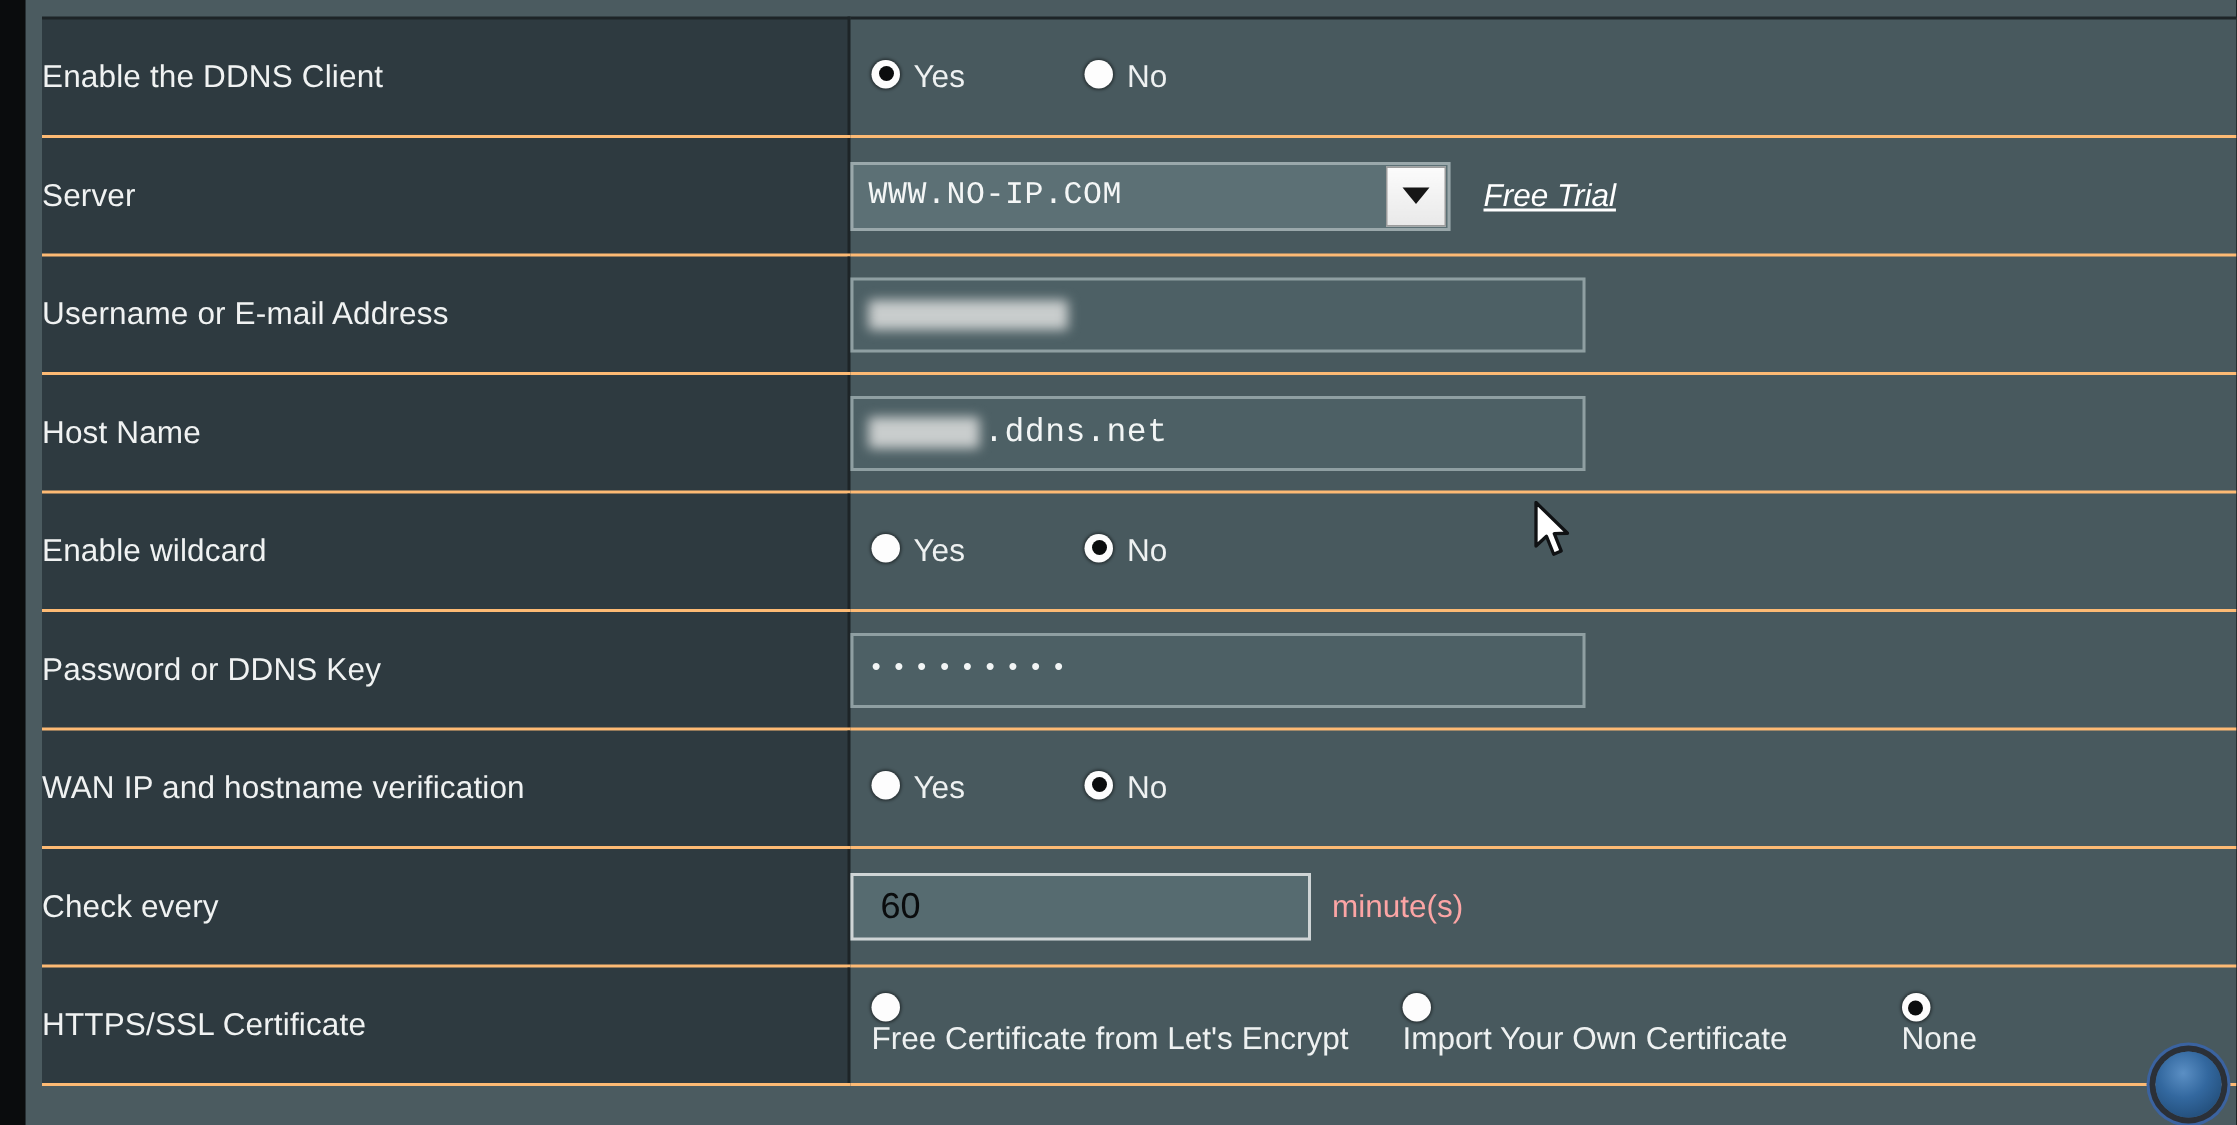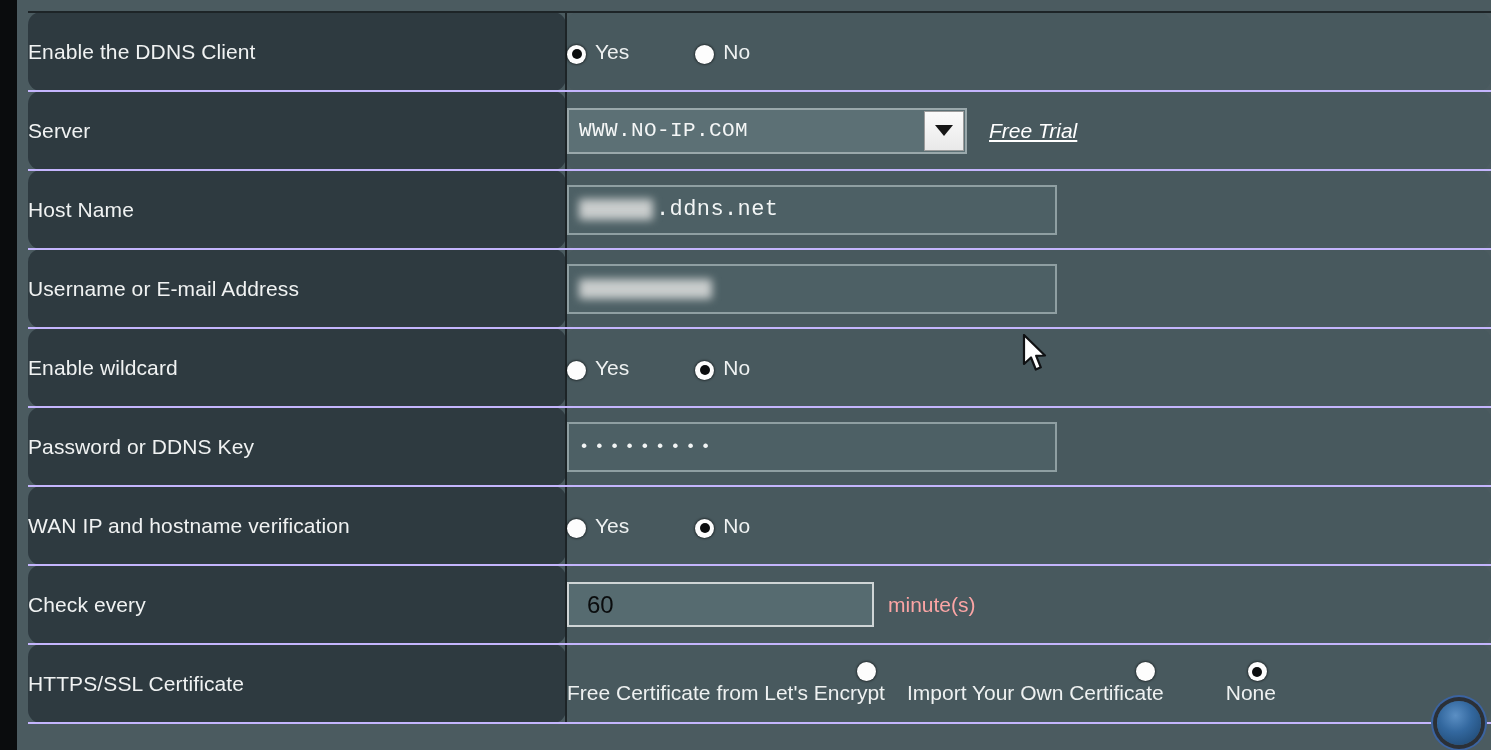--- a/index.html
+++ b/index.html
@@ -44,22 +44,21 @@
     width: 1463px;
     border-collapse: collapse;
     table-layout: fixed;
   }
   #settings-table tr {
     height: 79px;
   }
   #settings-table td {
     padding: 0;
     vertical-align: middle;
-    border-bottom: 2px solid #c4b5fd;
-    border-radius: 13px;
+    border-bottom: 2px solid #fdba74;
   }
   #settings-table tr:first-child td {
     border-top: 2px solid #1d2427;
   }
   td.label-cell {
     width: 537px;
     background: #2e3a40;
     color: #f0f2f2;
     font-size: 21px;
     padding-left: 28px;
@@ -71,23 +70,24 @@
     padding-left: 24px;
   }
 
   
   .radio-group {
     display: flex;
     align-items: center;
   }
   .radio-opt {
     display: flex;
-    align-items: flex-end;
+    align-items: flex-start;
     margin-right: 26px;
     white-space: nowrap;
+    margin-left: 14px;
   }
   .radio-opt:last-child { margin-right: 0; padding-left: 40px; }
   .radio-dot {
     width: 19px;
     height: 19px;
     border-radius: 50%;
     background: #fdfdfd;
     box-shadow: 0 0 2px 1px rgba(0,0,0,.45);
     margin-right: 9px;
     position: relative;
@@ -270,39 +270,39 @@
                 <span class="select-arrow-btn">
                   <span class="chevron"></span>
                 </span>
               </div>
               <a class="free-trial">Free Trial</a>
             </div>
           </td>
         </tr>
 
         <tr>
+          <td class="label-cell">Username or E-mail Address</td>
+          <td class="value-cell">
+            <div class="text-input">
+              <span class="redacted user"></span>
+            </div>
+          </td>
+        </tr>
+
+        <tr>
           <td class="label-cell">Host Name</td>
           <td class="value-cell">
             <div class="text-input">
               <span class="redacted host"></span>
                 <span>.ddns.net</span>
             </div>
           </td>
         </tr>
 
         <tr>
-          <td class="label-cell">Username or E-mail Address</td>
-          <td class="value-cell">
-            <div class="text-input">
-              <span class="redacted user"></span>
-            </div>
-          </td>
-        </tr>
-
-        <tr>
           <td class="label-cell">Enable wildcard</td>
           <td class="value-cell">
             <div class="radio-group">
               <label class="radio-opt">
                 <span class="radio-dot"></span>
                 <span class="radio-label">Yes</span>
               </label>
               <label class="radio-opt">
                 <span class="radio-dot checked"></span>
                 <span class="radio-label">No</span>

